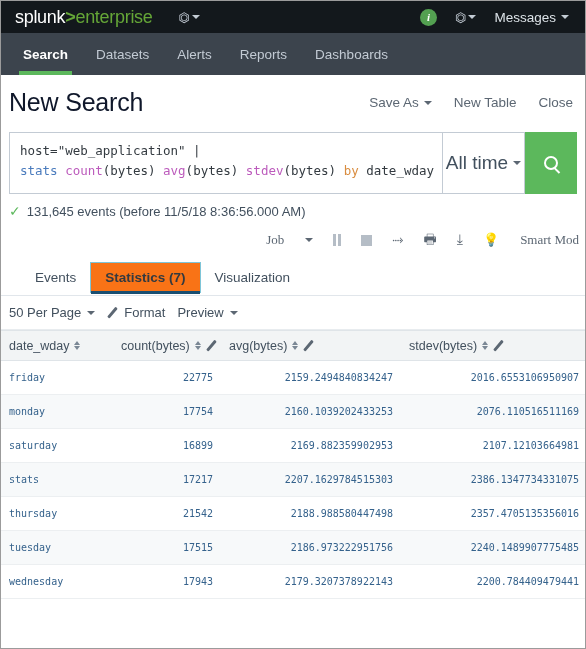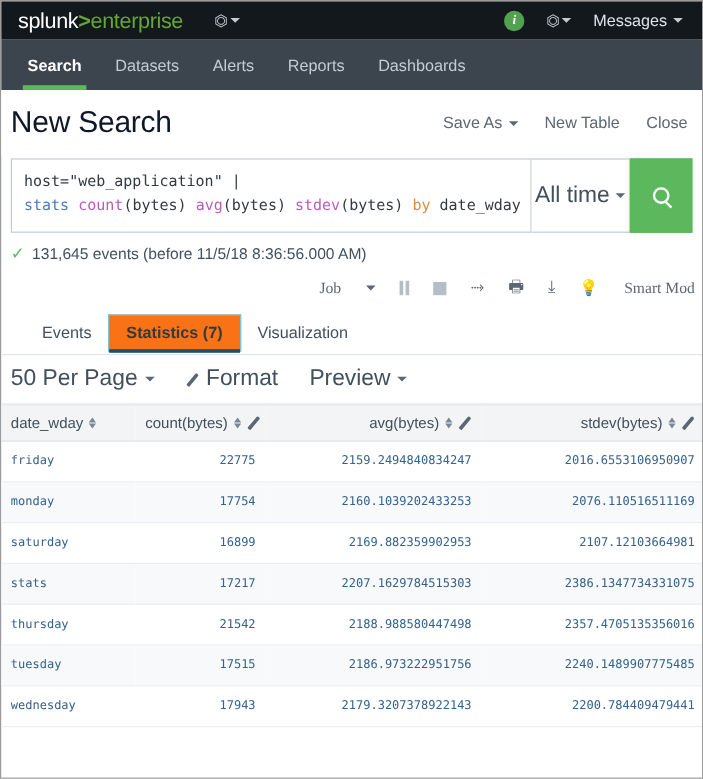--- a/index.html
+++ b/index.html
@@ -144,22 +144,22 @@
     border: 1px solid #7ec5d8; border-bottom: none;
     background: #f97316;
   }
   .subtab.active::after {
     content: ""; position: absolute; left: 0; right: 0; bottom: -1px;
     height: 3px; background: #1b4f72;
   }
 
   
   .fmtbar {
-    display: flex; align-items: center; gap: 26px;
-    padding: 9px 8px 9px 8px; font-size: 19px; color: #42505e;
+    display: flex; align-items: center; gap: 12px;
+    padding: 9px 8px 9px 8px; font-size: 13px; color: #42505e;
     border-bottom: 1px solid #e8ecef;
   }
   .fmt-item { display: flex; align-items: center; gap: 6px; white-space: nowrap; }
   .pencil-icon {
     display: inline-block; width: 11px; height: 11px; position: relative;
   }
   .pencil-icon::before {
     content: ""; position: absolute; left: 4px; top: -1px;
     width: 2.5px; height: 13px; background: #5c6773;
     transform: rotate(40deg); border-radius: 1px;
@@ -168,21 +168,21 @@
   
   .tablewrap { width: 100%; }
   table.stats { width: 100%; border-collapse: collapse; table-layout: fixed; }
   table.stats th {
     background: #f2f4f5; border-bottom: 1px solid #dfe4e8;
     border-top: 1px solid #dfe4e8;
     font-size: 12.5px; color: #42505e; font-weight: normal;
     padding: 7px 8px; text-align: left; height: 30px;
   }
   table.stats th .thin { display: flex; align-items: center; gap: 5px; }
-  table.stats th.num .thin { justify-content: flex-end; }
+  table.stats th.num .thin { justify-content: flex-start; }
   .sortarrows {
     display: inline-flex; flex-direction: column; gap: 1px; line-height: 0;
   }
   .sortarrows .up {
     width: 0; height: 0; border-left: 3.5px solid transparent;
     border-right: 3.5px solid transparent; border-bottom: 4px solid #7a8794;
   }
   .sortarrows .dn {
     width: 0; height: 0; border-left: 3.5px solid transparent;
     border-right: 3.5px solid transparent; border-top: 4px solid #7a8794;

